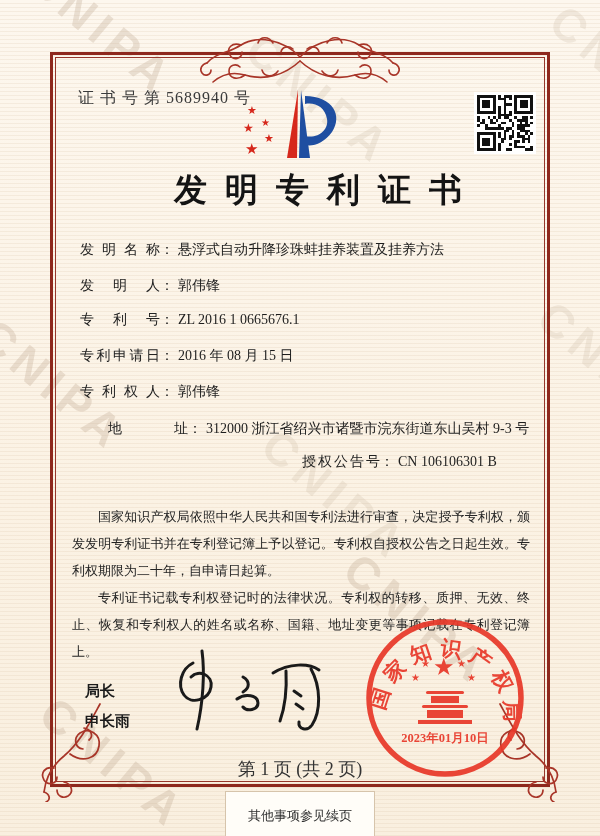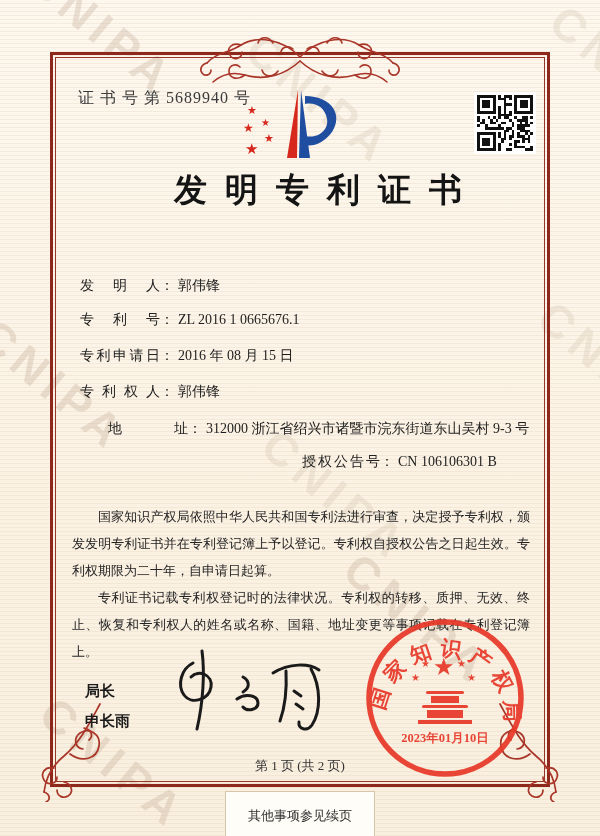--- a/index.html
+++ b/index.html
@@ -30,21 +30,21 @@
   .fcolon{display:inline-block;margin-right:4px;color:#222;}
   .fvalue{color:#1e1e1e;}
   .pair2{position:absolute;left:222px;top:0;}
   .pair2 .flabel{width:78px;}
   .paras{left:72px;top:479px;width:458px;font-size:13px;line-height:27px;text-align:justify;margin-top:24px;}
   .paras p{margin:0;text-indent:2em;color:#242424;}
   .signer{left:85px;top:676px;font-family:"Liberation Sans",sans-serif;
           font-size:15px;font-weight:600;color:#1c1c1c;line-height:30px;}
   .sig{left:163px;top:645px;width:165px;height:95px;z-index:4;}
   .seal{left:360px;top:613px;width:170px;height:170px;z-index:5;opacity:0.93;}
-  .pageinfo{left:0;top:757px;width:100%;text-align:center;font-size:13px;color:#333;}
+  .pageinfo{left:0;top:757px;width:100%;text-align:center;font-size:18px;color:#333;}
   .notebox{left:50%;top:791px;transform:translateX(-50%);
            background:#fffdf8;border:1px solid #d6c4ab;padding:15px 22px;
            font-size:13px;color:#2e2e2e;white-space:nowrap;}
 </style>
 </head>
 <body>
 
 <div class="page">
 
   <div class="wm" style="left:14px;top:2px;">CNIPA</div>
@@ -121,20 +121,23 @@
 
   <div class="content qr">
     <svg viewBox="0 0 21 21" shape-rendering="crispEdges">
       <rect x="0" y="0" width="21" height="21" fill="#ffffff"></rect>
       <path id="qr-path" fill="#111" fill-rule="evenodd" d="M0 0h7v7h-7z M1 1h5v5h-5z M2 2h3v3h-3z M14 0h7v7h-7z M15 1h5v5h-5z M16 2h3v3h-3z M0 14h7v7h-7z M1 15h5v5h-5z M2 16h3v3h-3z M8 0h1v1h-1z M10 0h1v1h-1z M11 0h1v1h-1z M12 0h1v1h-1z M8 1h1v1h-1z M9 1h1v1h-1z M10 1h1v1h-1z M12 1h1v1h-1z M10 2h1v1h-1z M10 3h1v1h-1z M11 3h1v1h-1z M12 3h1v1h-1z M8 4h1v1h-1z M10 4h1v1h-1z M8 5h1v1h-1z M10 5h1v1h-1z M8 6h1v1h-1z M10 6h1v1h-1z M12 6h1v1h-1z M8 7h1v1h-1z M9 7h1v1h-1z M10 7h1v1h-1z M11 7h1v1h-1z M12 7h1v1h-1z M0 8h1v1h-1z M4 8h1v1h-1z M6 8h1v1h-1z M8 8h1v1h-1z M10 8h1v1h-1z M11 8h1v1h-1z M14 8h1v1h-1z M17 8h1v1h-1z M18 8h1v1h-1z M20 8h1v1h-1z M0 9h1v1h-1z M2 9h1v1h-1z M5 9h1v1h-1z M7 9h1v1h-1z M12 9h1v1h-1z M15 9h1v1h-1z M16 9h1v1h-1z M17 9h1v1h-1z M18 9h1v1h-1z M1 10h1v1h-1z M2 10h1v1h-1z M5 10h1v1h-1z M6 10h1v1h-1z M9 10h1v1h-1z M10 10h1v1h-1z M13 10h1v1h-1z M16 10h1v1h-1z M18 10h1v1h-1z M20 10h1v1h-1z M0 11h1v1h-1z M3 11h1v1h-1z M8 11h1v1h-1z M13 11h1v1h-1z M15 11h1v1h-1z M16 11h1v1h-1z M17 11h1v1h-1z M18 11h1v1h-1z M19 11h1v1h-1z M3 12h1v1h-1z M4 12h1v1h-1z M5 12h1v1h-1z M6 12h1v1h-1z M7 12h1v1h-1z M8 12h1v1h-1z M9 12h1v1h-1z M11 12h1v1h-1z M12 12h1v1h-1z M15 12h1v1h-1z M16 12h1v1h-1z M17 12h1v1h-1z M10 13h1v1h-1z M11 13h1v1h-1z M13 13h1v1h-1z M16 13h1v1h-1z M17 13h1v1h-1z M18 13h1v1h-1z M19 13h1v1h-1z M8 14h1v1h-1z M10 14h1v1h-1z M13 14h1v1h-1z M15 14h1v1h-1z M18 14h1v1h-1z M20 14h1v1h-1z M8 15h1v1h-1z M10 15h1v1h-1z M12 15h1v1h-1z M13 15h1v1h-1z M15 15h1v1h-1z M16 15h1v1h-1z M17 15h1v1h-1z M19 15h1v1h-1z M9 16h1v1h-1z M10 16h1v1h-1z M12 16h1v1h-1z M17 16h1v1h-1z M18 16h1v1h-1z M19 16h1v1h-1z M9 17h1v1h-1z M14 17h1v1h-1z M15 17h1v1h-1z M17 17h1v1h-1z M19 17h1v1h-1z M8 18h1v1h-1z M12 18h1v1h-1z M14 18h1v1h-1z M8 19h1v1h-1z M14 19h1v1h-1z M15 19h1v1h-1z M16 19h1v1h-1z M17 19h1v1h-1z M20 19h1v1h-1z M8 20h1v1h-1z M11 20h1v1h-1z M12 20h1v1h-1z M18 20h1v1h-1z M19 20h1v1h-1z M20 20h1v1h-1z "></path>
     </svg>
   </div>
 
   <div class="content title">发明专利证书</div>
 
+  <div class="content frow" style="top:240px;">
+    <span class="flabel">发明名称</span><span class="fcolon">：</span><span class="fvalue">悬浮式自动升降珍珠蚌挂养装置及挂养方法</span>
+  </div>
   <div class="content frow" style="top:276px;">
     <span class="flabel">发明人</span><span class="fcolon">：</span><span class="fvalue">郭伟锋</span>
   </div>
   <div class="content frow" style="top:310px;">
     <span class="flabel">专利号</span><span class="fcolon">：</span><span class="fvalue">ZL 2016 1 0665676.1</span>
   </div>
   <div class="content frow" style="top:346px;">
     <span class="flabel">专利申请日</span><span class="fcolon">：</span><span class="fvalue">2016 年 08 月 15 日</span>
   </div>
   <div class="content frow" style="top:382px;">

